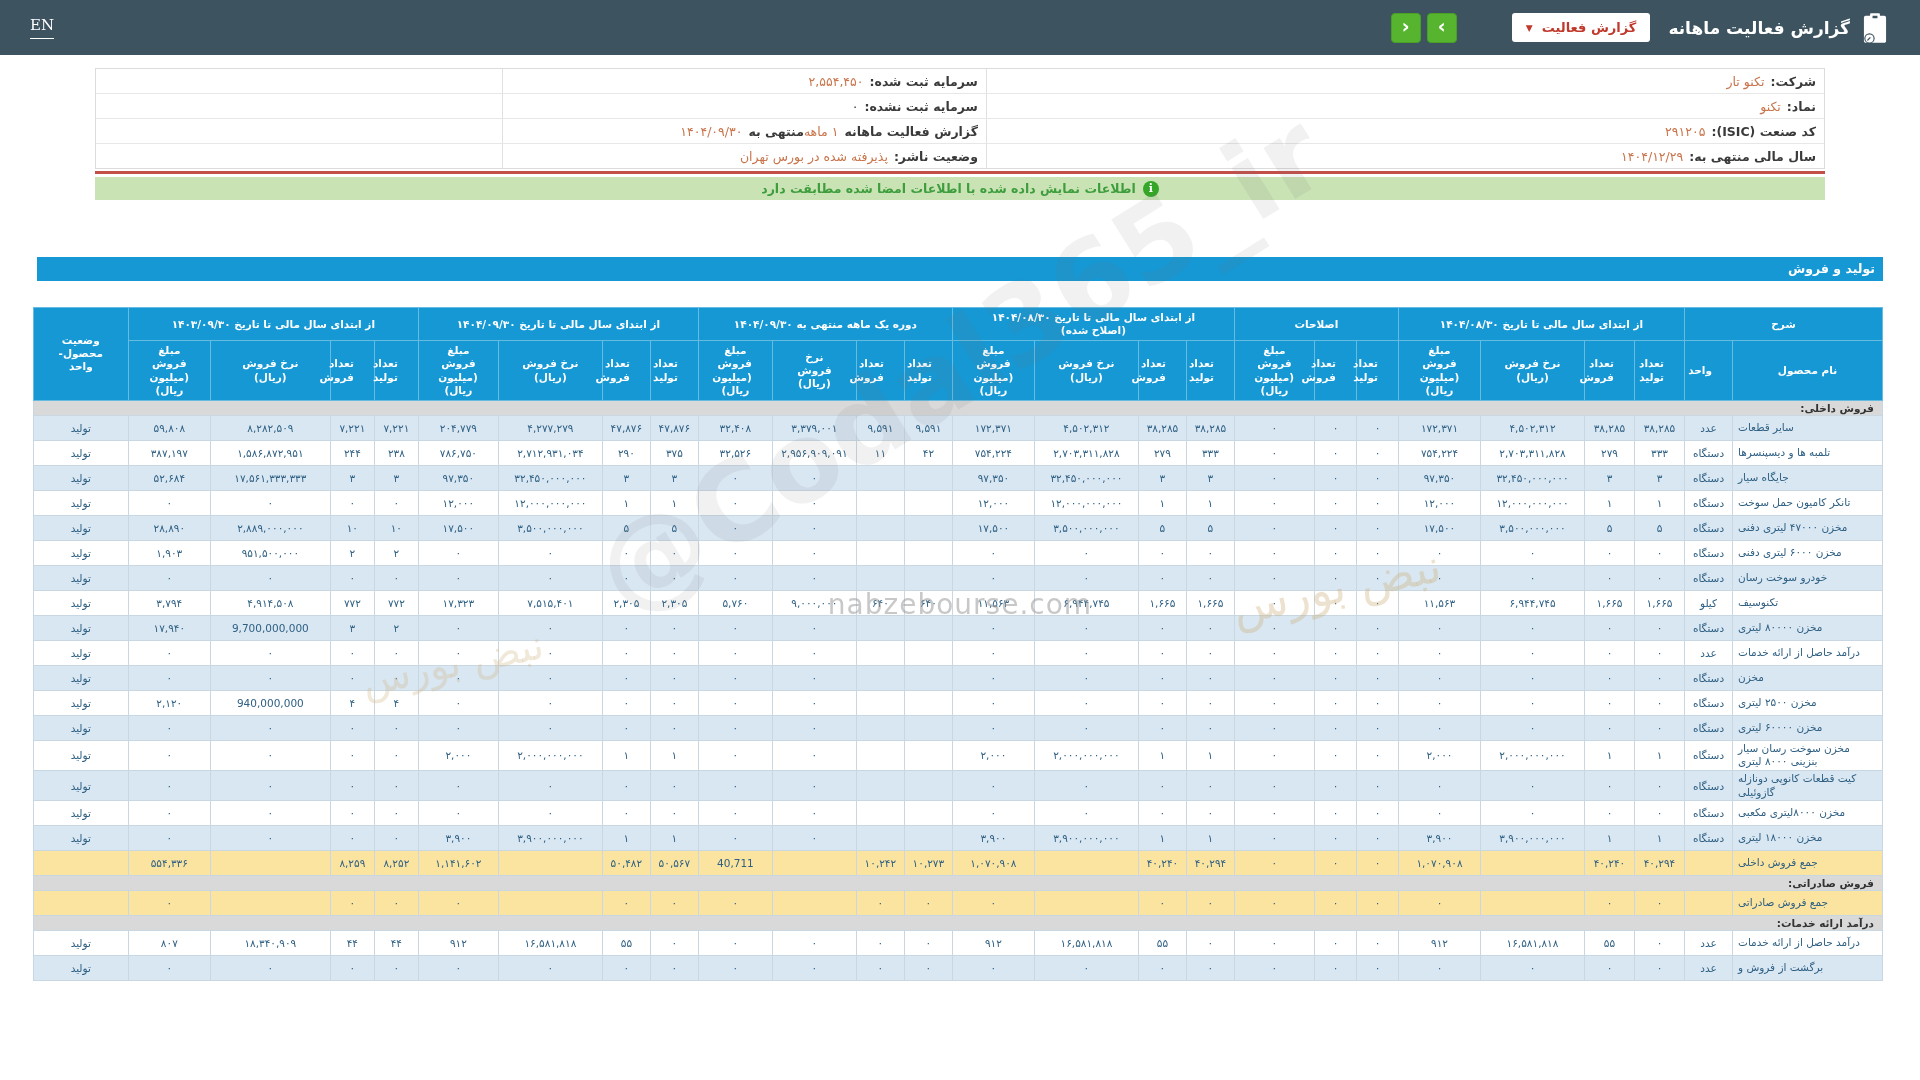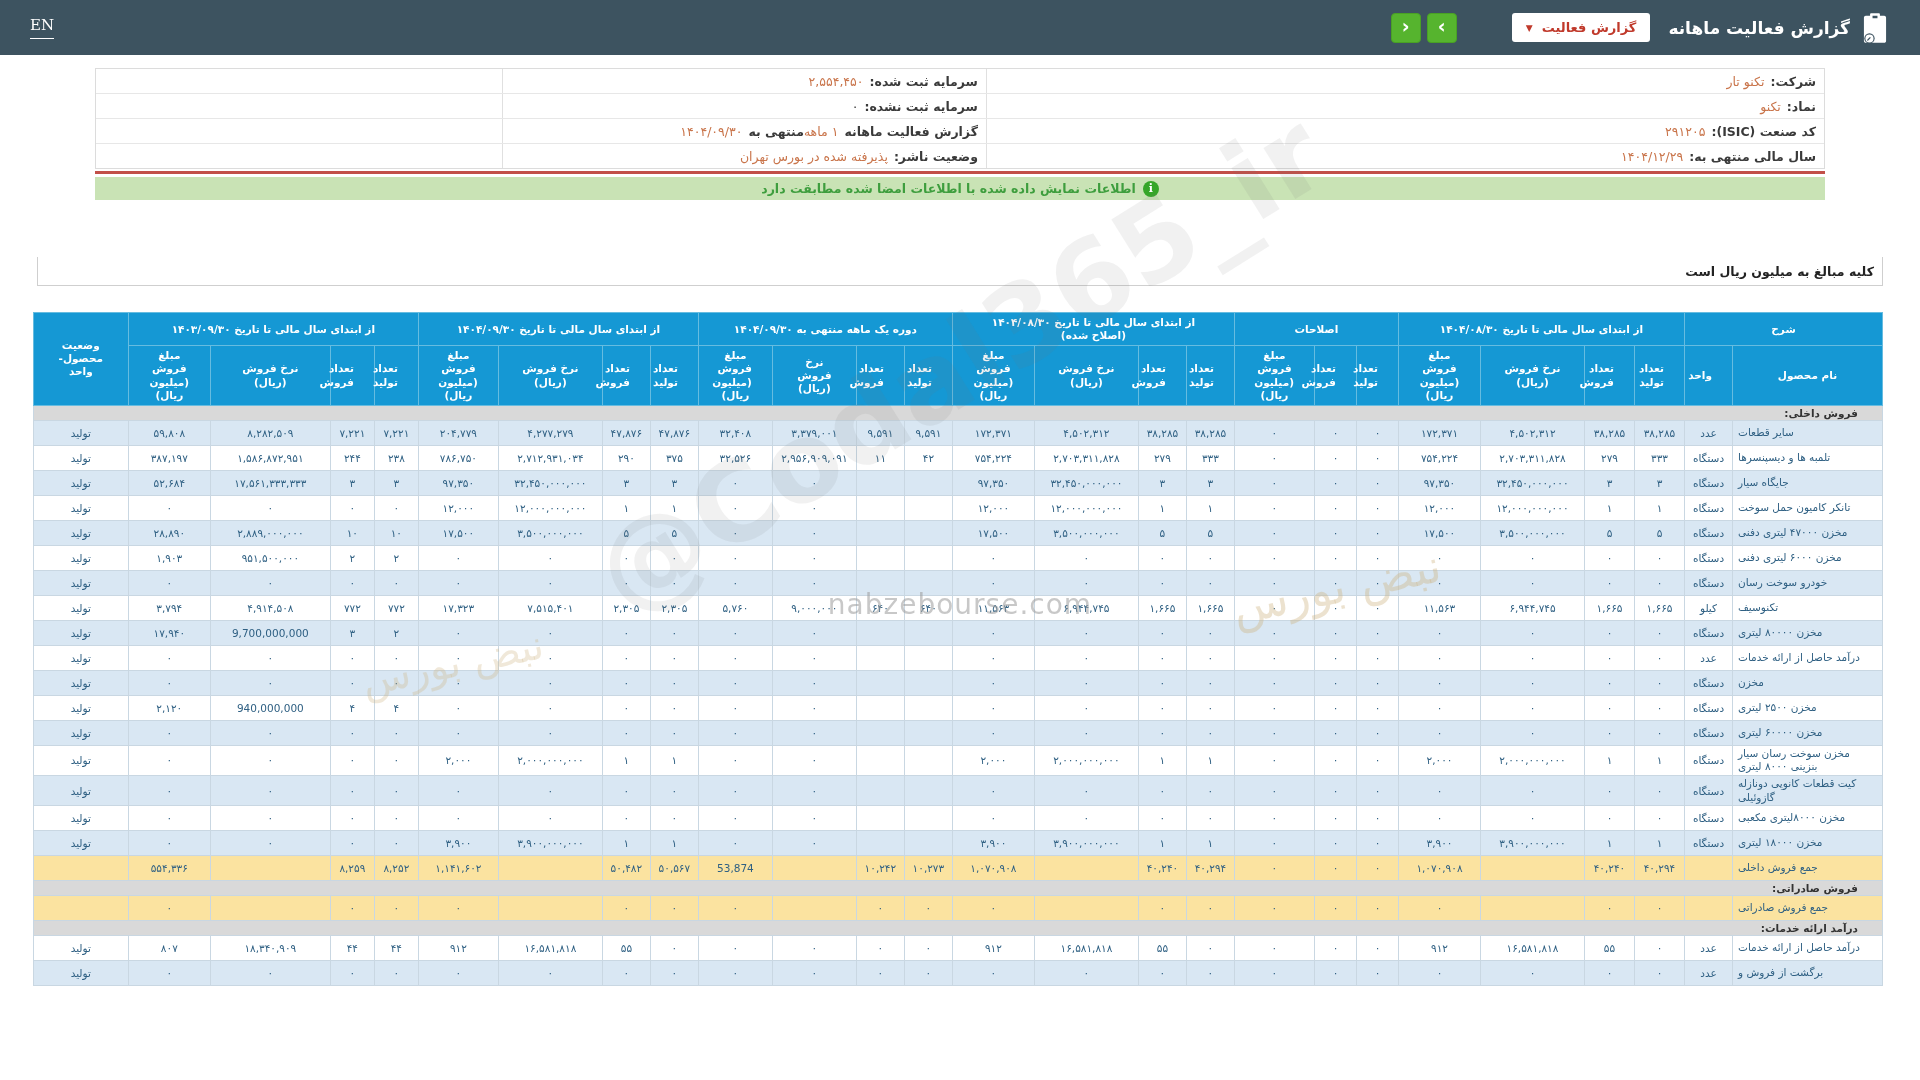--- a/index.html
+++ b/index.html
@@ -50,21 +50,21 @@
      padding:3px 20px;text-align:center;vertical-align:middle;line-height:1.25;}
   th.grp{height:20px;}
   th.sub{height:42px;}
   td{border:1px solid #c9d7e2;padding:1px 5px;text-align:center;height:22px;background:#fff;
      white-space:nowrap;overflow:hidden;vertical-align:middle;}
   td.name{text-align:left;white-space:normal;line-height:1.3;}
   tr.odd td{background:#d9e7f3;}
   tr.even td{background:#fff;}
   td.y{background:#fbe3a0;}
   tr.tot td{background:#fbe3a0;}
-  tr.sec td{background:#d9d9d9;color:#333;font-weight:bold;text-align:right;height:12px;padding:1px 24px;}
+  tr.sec td{background:#d9d9d9;color:#333;font-weight:bold;text-align:right;height:12px;padding:1px 8px;}
   
   .wm{position:absolute;pointer-events:none;z-index:5;}
   .wm-site{top:588px;left:50%;transform:translateX(-50%);font-size:28px;color:#9c9c9c;opacity:.55;
            letter-spacing:1px;direction:ltr;}
   .wm-diag{top:300px;left:360px;width:1200px;text-align:center;transform:rotate(-32deg);font-size:110px;
            font-weight:bold;color:rgba(120,120,120,.10);direction:ltr;}
   .wm-logo1{top:560px;left:1230px;font-size:46px;color:rgba(205,180,130,.38);transform:rotate(-12deg);}
   .wm-logo2{top:640px;left:360px;font-size:40px;color:rgba(205,180,130,.30);transform:rotate(-12deg);}
 </style>
 </head>
@@ -143,21 +143,21 @@
 
   <div class="red-line"></div>
 
   <div class="notice">
     <span class="ninfo">i</span>
     <span>اطلاعات نمایش داده شده با اطلاعات امضا شده مطابقت دارد</span>
   </div>
 
 
   <div class="content">
-    <div class="note-row">کلیه مبالغ به میلیون ریال است</div>
+    <div class="band">تولید و فروش</div>
 
     <table id="ptable">
       <colgroup>
         <col style="width:150px">
           <col style="width:48px">
         <col style="width:50px">
           <col style="width:50px">
           <col style="width:104px">
           <col style="width:82px">
         <col style="width:42px">
@@ -710,21 +710,21 @@
             <td>۰</td>
             <td>۰</td>
             <td>۰</td>
             <td class="y">۴۰,۲۹۴</td>
             <td class="y">۴۰,۲۴۰</td>
             <td class="y"></td>
             <td class="y">۱,۰۷۰,۹۰۸</td>
             <td>۱۰,۲۷۳</td>
             <td>۱۰,۲۴۲</td>
             <td class="y"></td>
-            <td class="y">53,874</td>
+            <td class="y">40,711</td>
             <td class="y">۵۰,۵۶۷</td>
             <td class="y">۵۰,۴۸۲</td>
             <td class="y"></td>
             <td class="y">۱,۱۴۱,۶۰۲</td>
             <td>۸,۲۵۲</td>
             <td>۸,۲۵۹</td>
             <td class="y"></td>
             <td>۵۵۴,۳۳۶</td>
             <td></td>
           </tr>

